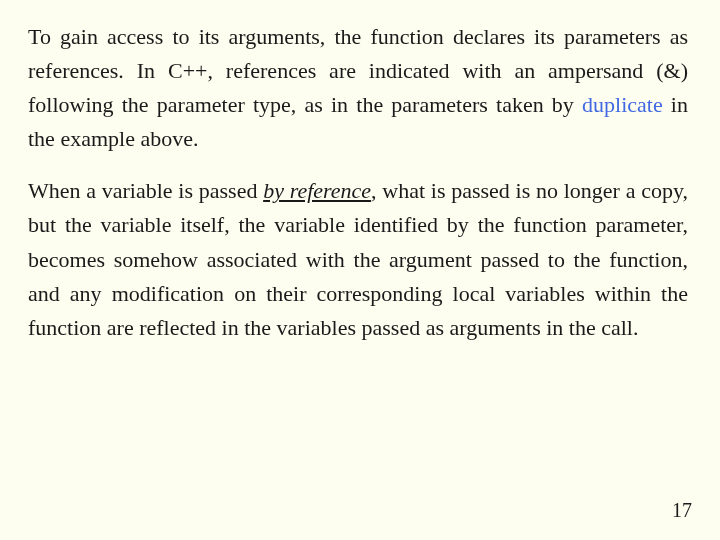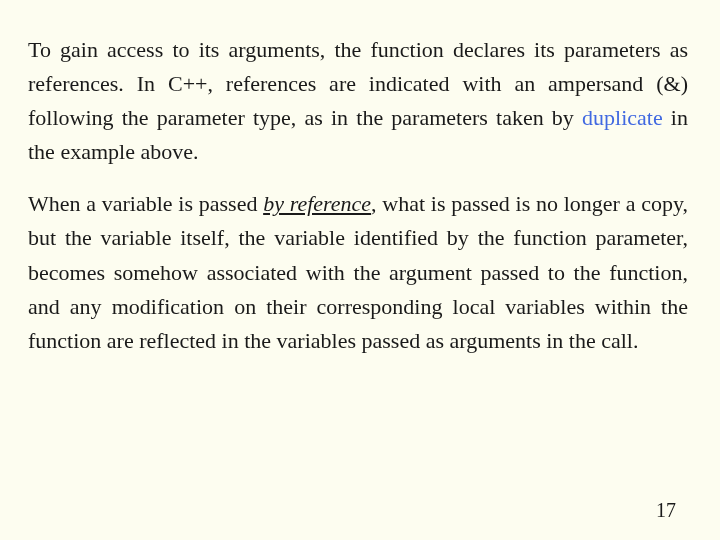--- a/index.html
+++ b/index.html
@@ -11,21 +11,21 @@
     body {
       width: 720px;
       height: 540px;
       background-color: #fdfdf0;
       font-family: 'Times New Roman', Times, serif;
       overflow: hidden;
       position: relative;
     }
 
     .content-area {
-      padding: 33px 32px 20px 28px;
+      padding: 20px 32px 20px 28px;
       width: 100%;
       height: 100%;
       position: relative;
       border-radius: 13px;
     }
 
     .paragraph {
       font-size: 22px;
       line-height: 1.55;
       color: #1a1a1a;
@@ -39,21 +39,21 @@
     }
 
     .italic {
       font-style: italic;
       text-decoration: underline;
     }
 
     .page-number {
       position: absolute;
       bottom: 18px;
-      right: 44px;
+      right: 28px;
       font-size: 20px;
       color: #1a1a1a;
     }
   </style>
 </head>
 <body>
 
 <div class="content-area">
 
   <p class="paragraph">

